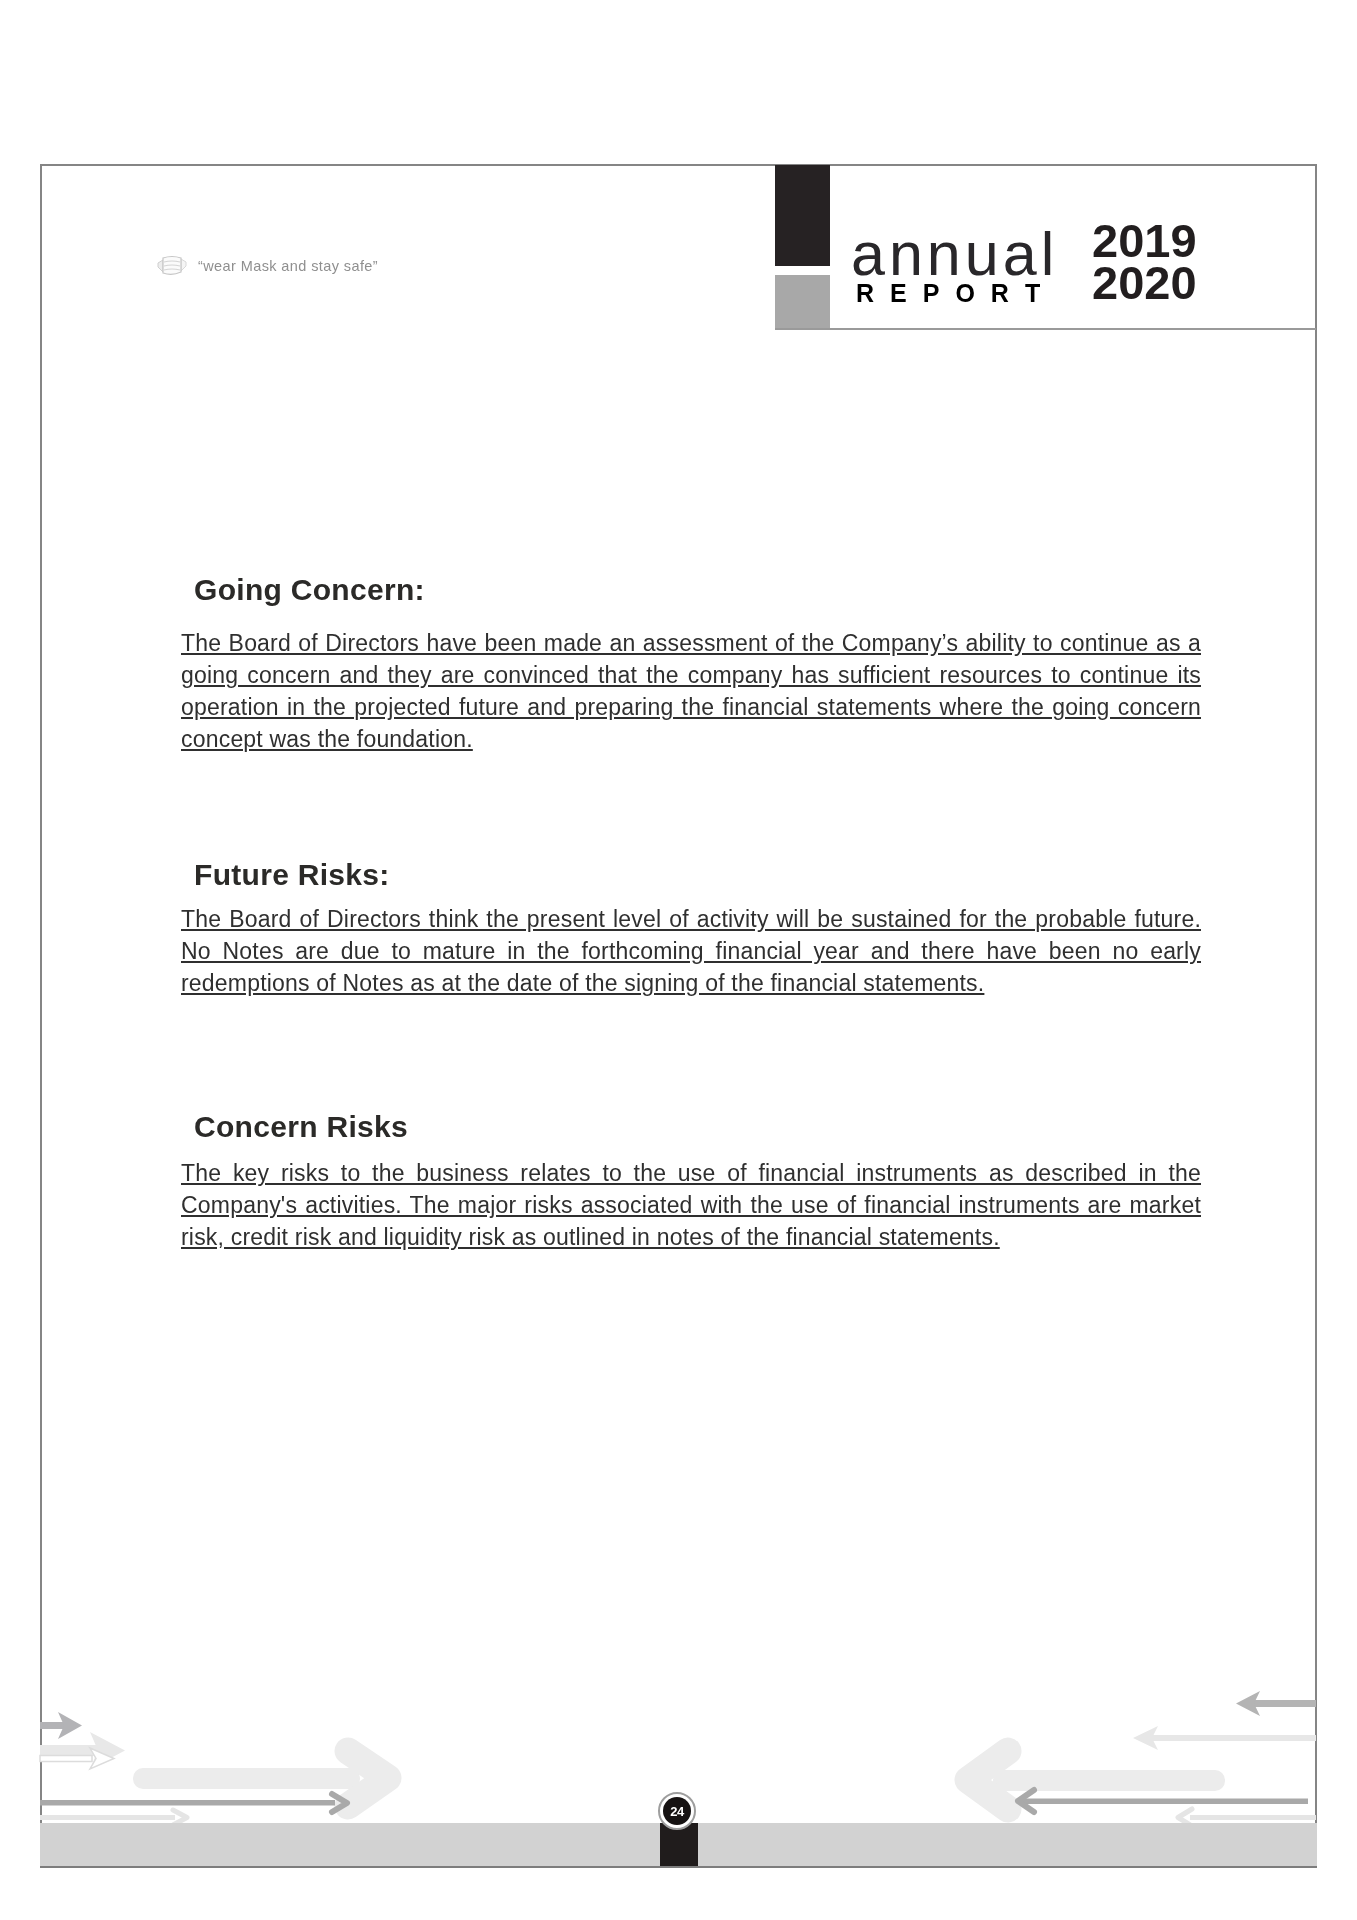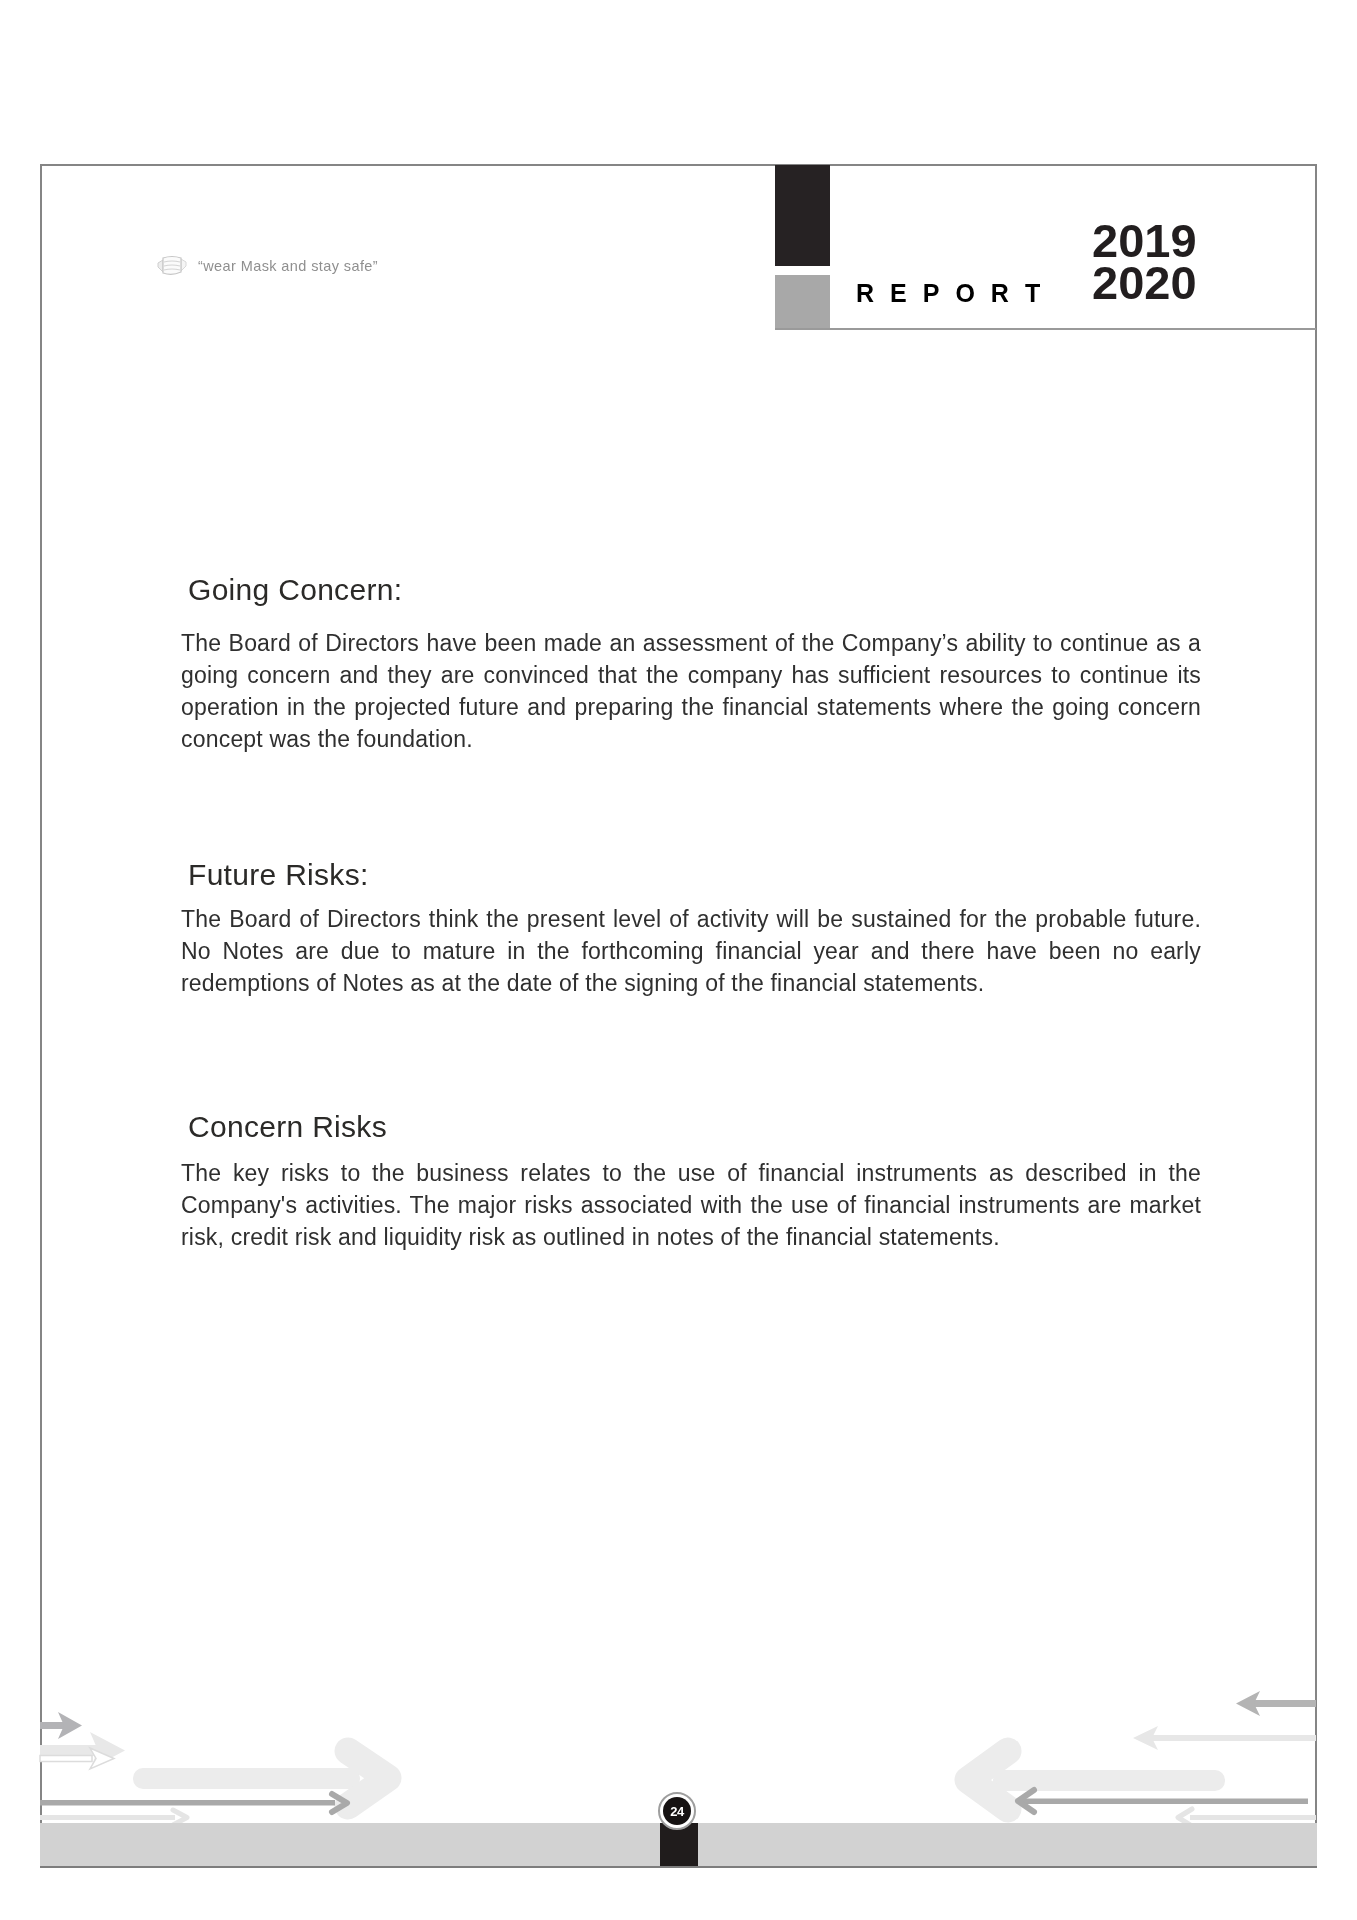--- a/index.html
+++ b/index.html
@@ -17,22 +17,22 @@
 
   
   .logo-black{position:absolute;left:775px;top:165px;width:55px;height:101px;background:#262223;}
   .logo-gray{position:absolute;left:775px;top:275px;width:55px;height:54px;background:#a8a8a8;}
   .logo-underline{position:absolute;left:775px;top:328px;width:541px;height:2px;background:#9a9a9a;}
   .logo-annual{position:absolute;left:851px;top:224px;font-size:61px;font-weight:400;color:#29272a;letter-spacing:4px;line-height:1;}
   .logo-report{position:absolute;left:856px;top:281px;font-size:25px;font-weight:700;color:#000000;letter-spacing:16px;line-height:1;}
   .logo-years{position:absolute;left:1092px;top:220px;font-size:47px;font-weight:700;color:#221e1f;line-height:42px;letter-spacing:0px;}
 
   
-  .heading{position:absolute;left:188px;font-size:30px;font-weight:400;color:#2b2a28;letter-spacing:0.3px;}
-  .para{position:absolute;left:181px;width:1020px;font-size:23px;color:#2f2f2f;line-height:32px;text-align:justify;letter-spacing:0.2px;}
+  .heading{position:absolute;left:194px;font-size:30px;font-weight:700;color:#2b2a28;letter-spacing:0.3px;}
+  .para{position:absolute;left:181px;width:1020px;font-size:23px;color:#2f2f2f;line-height:32px;text-align:justify;letter-spacing:0.2px;text-decoration:underline;}
   #h1{top:573px;} #p1{top:627px;}
   #h2{top:858px;} #p2{top:903px;}
   #h3{top:1110px;} #p3{top:1157px;}
 
   
   .arrows{position:absolute;left:0;top:1690px;width:1357px;height:133px;}
 
   
   .footer-bar{position:absolute;left:40px;top:1823px;width:1277px;height:43px;background:#d2d2d2;border-bottom:2px solid #7d7d7d;}
   .footer-black{position:absolute;left:660px;top:1823px;width:38px;height:43px;background:#201c1c;}
@@ -58,20 +58,21 @@
         <path d="M8 16 Q16 14 24 16" fill="none" stroke="#d4d4d4" stroke-width="1.2"></path>
         <path d="M8 20 Q16 18 24 20" fill="none" stroke="#d4d4d4" stroke-width="1.2"></path>
       </svg>
     </span>
     <span class="txt">“wear Mask and stay safe”</span>
   </div>
 
   <div class="logo-black"></div>
   <div class="logo-gray"></div>
   <div class="logo-underline"></div>
+  <div class="logo-annual">annual</div>
   <div class="logo-report">REPORT</div>
   <div class="logo-years">
     <div>2019</div>
     <div>2020</div>
   </div>
 
   <div id="h1" class="heading">Going Concern:</div>
   <div id="p1" class="para">The Board of Directors have been made an assessment of the Company’s ability to continue as a going concern and they are convinced that the company has sufficient resources to continue its operation in the projected future and preparing the financial statements where the going concern concept was the foundation.</div>
 
   <div id="h2" class="heading">Future Risks:</div>

